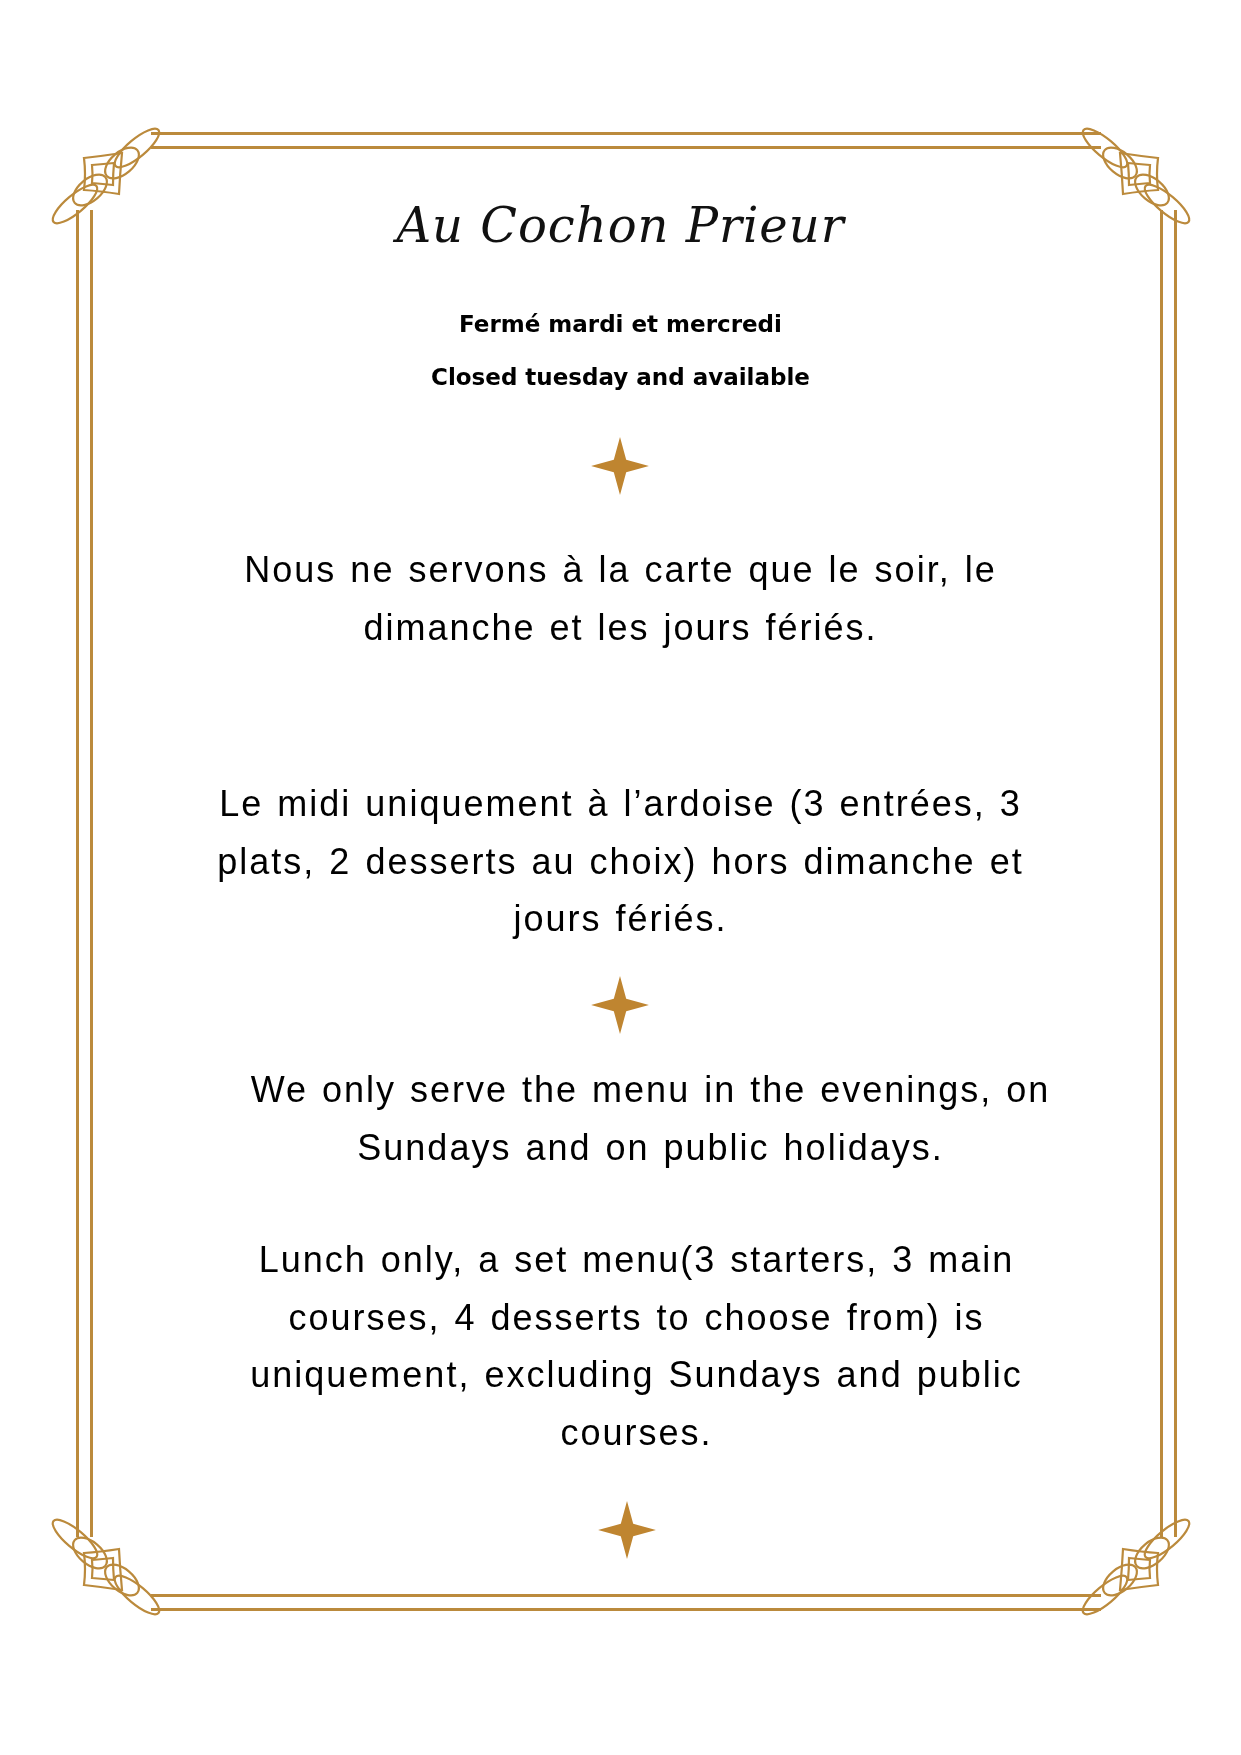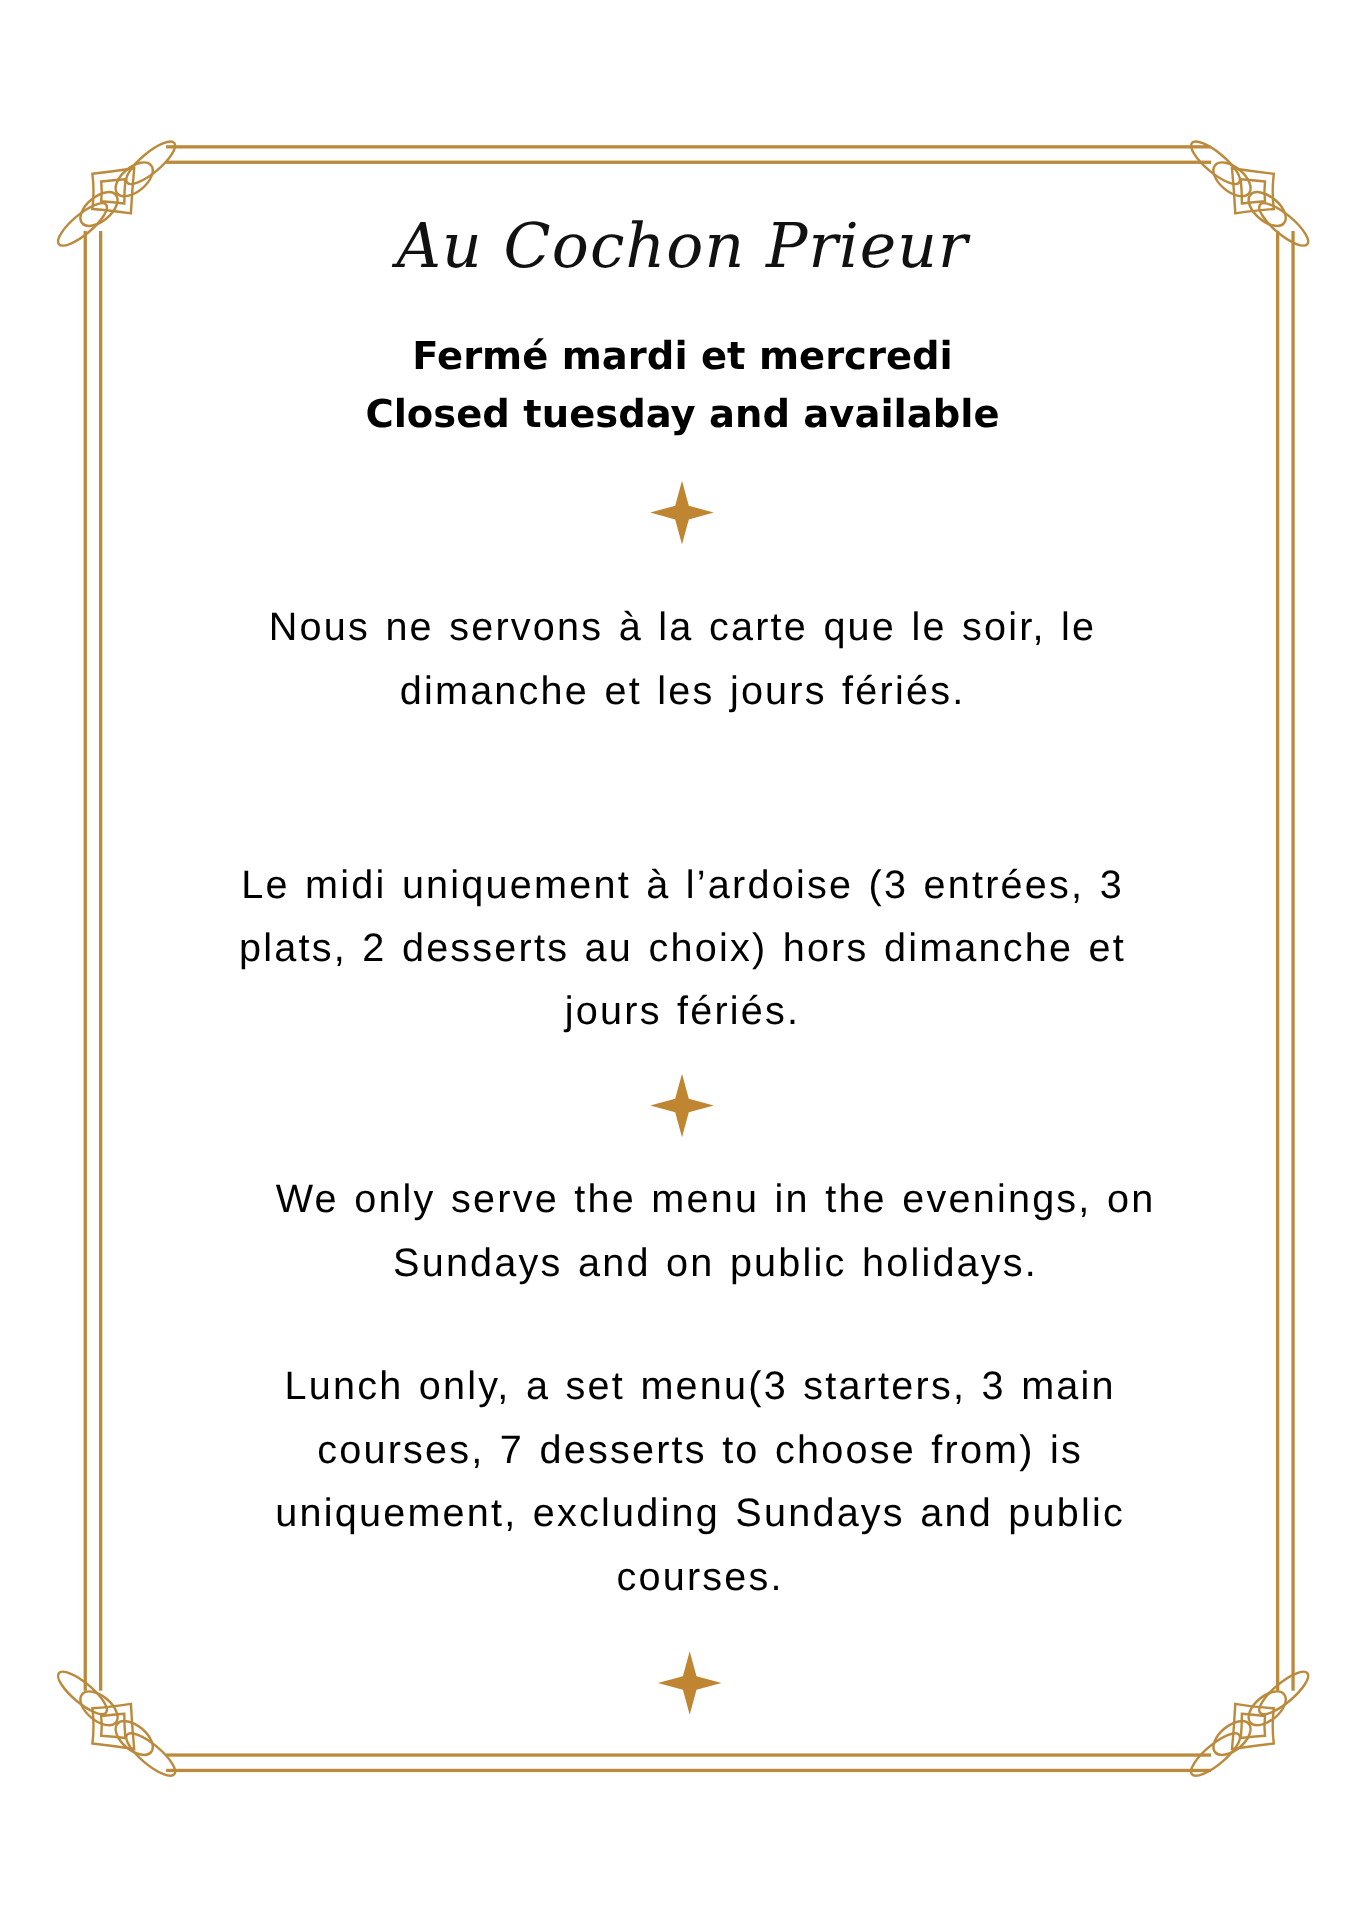--- a/index.html
+++ b/index.html
@@ -10,32 +10,32 @@
     .vline { position: absolute; width: 3px; background: #bb8a3c; }
 
     .corner { position: absolute; width: 140px; height: 120px; }
     .corner svg { width: 100%; height: 100%; display: block; }
 
     .title {
       position: absolute; left: 0; width: 1241px; top: 180px;
       text-align: center;
       font-family: "DejaVu Serif", serif;
       font-style: italic;
-      font-size: 56px;
+      font-size: 48px;
       line-height: 90px;
       color: #111111;
       letter-spacing: 1px;
     }
 
     .closed {
       position: absolute; left: 0; width: 1241px; top: 298px;
       text-align: center;
       font-family: "DejaVu Sans", sans-serif;
       font-weight: bold;
-      font-size: 35px;
+      font-size: 23px;
       line-height: 53px;
       color: #000000;
     }
     .closed div { white-space: nowrap; }
 
     .para {
       position: absolute;
       text-align: center;
       font-family: Liberation Sans, sans-serif;
       font-size: 36px;
@@ -143,21 +143,21 @@
       </svg>
   </div>
 
   <div class="para" style="left:130px; width:1041px; top:1061px;">
     <div>We only serve the menu in the evenings, on</div>
     <div>Sundays and on public holidays.</div>
   </div>
 
   <div class="para" style="left:116px; width:1041px; top:1231px;">
     <div>Lunch only, a set menu(3 starters, 3 main</div>
-    <div>courses, 7 desserts to choose from) is</div>
+    <div>courses, 4 desserts to choose from) is</div>
     <div>uniquement, excluding Sundays and public</div>
     <div>courses.</div>
   </div>
 
   <div class="star" style="left:596px; top:1499px;">
     <svg viewBox="0 0 60 60">
         <path d="M30 2 L36 24 L58 30 L36 36 L30 58 L24 36 L2 30 L24 24 Z" fill="#bf8530"></path>
       </svg>
   </div>
 

